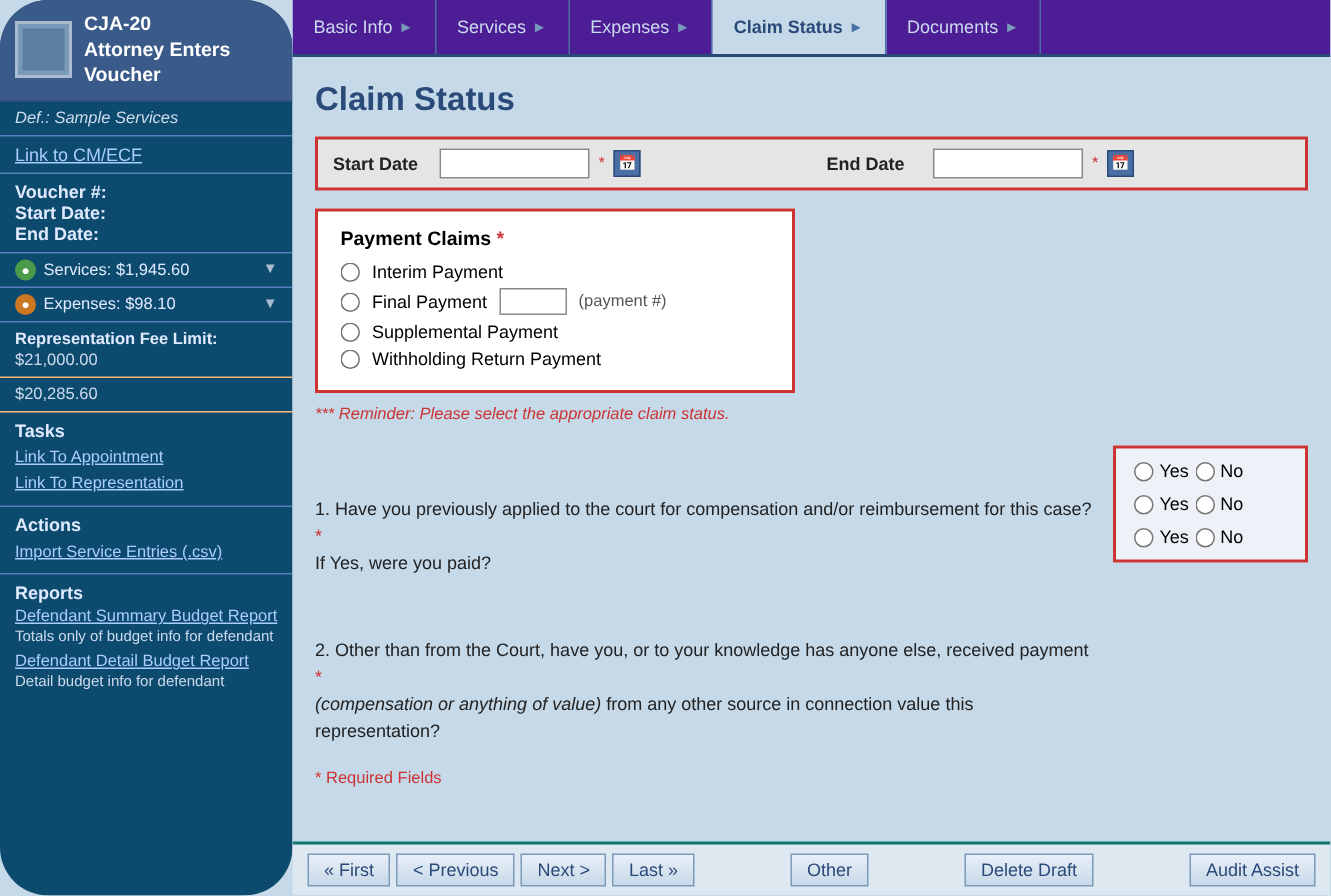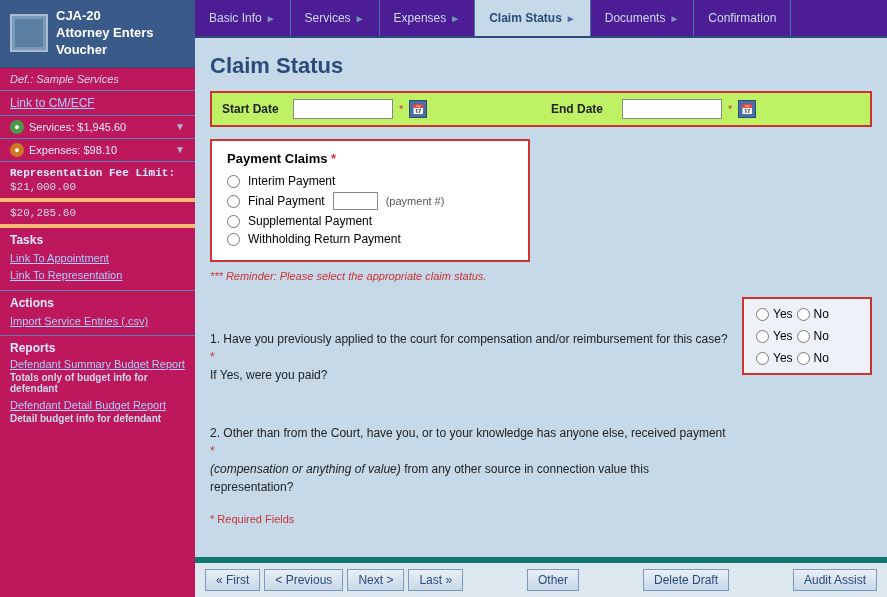--- a/index.html
+++ b/index.html
@@ -2,62 +2,62 @@
 <html><head>
   <meta charset="utf-8">
   <style>
     * { box-sizing: border-box; margin: 0; padding: 0; }
     body { font-family: Arial, sans-serif; font-size: 12px; background: #c5d9e8; width: 887px; height: 597px; overflow: hidden; }
 
     
     .app-container { display: flex; width: 887px; height: 597px; }
 
     
-    .sidebar { width: 195px; min-width: 195px; background: #be185d; color: white; display: flex; flex-direction: column; height: 597px; overflow-y: auto; }
+    .sidebar { width: 195px; min-width: 195px; background: #0c4a6e; color: white; display: flex; flex-direction: column; height: 597px; overflow-y: auto; border-radius: 32px; }
     .sidebar-header { background: #3a5a8a; padding: 8px 10px; display: flex; align-items: center; gap: 8px; border-bottom: 1px solid #2a4a7a; }
     .sidebar-logo { width: 38px; height: 38px; background: #7a9aba; border: 2px solid #aabbd0; display: flex; align-items: center; justify-content: center; }
     .sidebar-logo-inner { width: 28px; height: 28px; background: #5a7fa0; }
     .sidebar-title { font-size: 13px; font-weight: bold; color: white; line-height: 1.3; }
     .sidebar-defendant { font-size: 11px; color: #ccdaee; font-style: italic; padding: 5px 10px; border-bottom: 1px solid #5a7fc0; }
     .sidebar-link { color: #aaccff; text-decoration: underline; cursor: pointer; font-size: 12px; padding: 5px 10px; display: block; border-bottom: 1px solid #5a7fc0; }
     .sidebar-info { padding: 5px 10px; border-bottom: 1px solid #5a7fc0; }
     .sidebar-info-label { font-weight: bold; font-size: 12px; color: #e0eaff; }
     .sidebar-money { padding: 4px 10px; display: flex; align-items: center; gap: 5px; border-bottom: 1px solid #5a7fc0; }
     .money-icon { width: 14px; height: 14px; border-radius: 50%; display: flex; align-items: center; justify-content: center; font-size: 9px; font-weight: bold; }
     .money-icon.green { background: #4a9a4a; color: white; }
     .money-icon.orange { background: #cc7722; color: white; }
     .money-label { flex: 1; color: #e0eaff; font-size: 11px; }
     .money-arrow { color: #aabbd0; font-size: 10px; }
-    .sidebar-rep { padding: 5px 10px; border-bottom: 4px solid #fdba74; font-family: Liberation Mono, monospace; }
+    .sidebar-rep { padding: 5px 10px; border-bottom: 1px solid #fdba74; }
     .sidebar-rep-title { font-weight: bold; color: #e0eaff; font-size: 11px; margin-bottom: 2px; }
     .sidebar-rep-val { color: #ccdaee; font-size: 11px; }
     .sidebar-tasks { padding: 5px 10px; border-bottom: 1px solid #5a7fc0; }
     .sidebar-section-title { font-weight: bold; color: #e0eaff; font-size: 12px; margin-bottom: 3px; }
     .sidebar-task-link { color: #aaccff; text-decoration: underline; cursor: pointer; font-size: 11px; display: block; line-height: 1.6; }
     .sidebar-actions { padding: 5px 10px; border-bottom: 1px solid #5a7fc0; }
     .sidebar-reports { padding: 5px 10px; }
     .report-link { color: #aaccff; text-decoration: underline; cursor: pointer; font-size: 11px; display: block; margin-bottom: 2px; }
-    .report-desc { color: #ccdaee; font-size: 10px; margin-bottom: 5px; font-weight: bold; }
+    .report-desc { color: #ccdaee; font-size: 10px; margin-bottom: 5px; }
 
     
     .main-content { flex: 1; display: flex; flex-direction: column; background: #c5d9e8; overflow: hidden; }
 
     
     .nav-tabs { display: flex; background: #4c1d95; height: 38px; align-items: stretch; border-bottom: 2px solid #2a4a7a; }
     .nav-tab { display: flex; align-items: center; padding: 0 14px; color: #ccdaee; font-size: 12px; cursor: pointer; border-right: 1px solid #4a6fa5; gap: 4px; white-space: nowrap; }
     .nav-tab.active { background: #c5d9e8; color: #2a4a7a; font-weight: bold; }
     .nav-tab-arrow { color: #7a9aba; font-size: 10px; }
     .nav-tab.active .nav-tab-arrow { color: #4a6fa5; }
 
     
     .page-area { flex: 1; padding: 15px; overflow-y: auto; }
     .page-title { font-size: 22px; font-weight: bold; color: #2a4a7a; margin-bottom: 12px; }
 
     
-    .date-row { display: flex; align-items: center; background: #bef264; border: 2px solid #cc3333; padding: 6px 10px; margin-bottom: 12px; gap: 20px; }
+    .date-row { display: flex; align-items: center; background: #e5e5e5; border: 2px solid #cc3333; padding: 6px 10px; margin-bottom: 12px; gap: 20px; }
     .date-field { display: flex; align-items: center; gap: 6px; flex: 1; }
     .date-label { font-weight: bold; font-size: 12px; color: #222; min-width: 65px; }
     .date-input { border: 1px solid #888; background: white; width: 100px; height: 20px; padding: 2px 4px; font-size: 12px; }
     .date-required { color: #cc3333; font-size: 11px; }
     .cal-icon { width: 18px; height: 18px; background: #4a6fa5; border: 1px solid #2a4a7a; display: inline-flex; align-items: center; justify-content: center; cursor: pointer; }
     .cal-icon-inner { font-size: 10px; color: white; }
 
     
     .payment-box { border: 2px solid #cc3333; background: white; padding: 10px 15px; margin-bottom: 8px; display: inline-block; min-width: 320px; }
     .payment-title { font-weight: bold; font-size: 13px; margin-bottom: 8px; }
@@ -75,21 +75,21 @@
     .question-text { flex: 1; font-size: 12px; color: #222; line-height: 1.5; margin-top: 28px; }
     .question-text em { font-style: italic; }
     .answer-box { border: 2px solid #cc3333; background: #eef2f8; padding: 8px 12px; display: flex; flex-direction: column; gap: 8px; min-width: 130px; }
     .answer-row { display: flex; align-items: center; gap: 4px; font-size: 12px; }
     .answer-row input[type="radio"] { margin: 0; }
 
     
     .required-note { color: #cc3333; font-size: 11px; margin-top: 5px; }
 
     
-    .bottom-toolbar { background: #dde8f0; border-top: 6px solid #0f766e; padding: 6px 10px; display: flex; gap: 4px; }
+    .bottom-toolbar { background: #dde8f0; border-top: 2px solid #0f766e; padding: 6px 10px; display: flex; gap: 4px; }
     .toolbar-btn { border: 1px solid #7a9aba; background: linear-gradient(to bottom, #e8f0f8, #c8d8e8); padding: 3px 10px; font-size: 12px; cursor: pointer; color: #2a4a7a; white-space: nowrap; }
     .toolbar-spacer { flex: 1; }
   </style>
 </head>
 <body>
 
 <div class="app-container">
 
   <div class="sidebar">
     <div class="sidebar-header">
@@ -100,20 +100,25 @@
         <div>CJA-20</div>
         <div>Attorney Enters</div>
         <div>Voucher</div>
       </div>
     </div>
 
     <div class="sidebar-defendant">Def.: Sample Services</div>
 
     <a class="sidebar-link">Link to CM/ECF</a>
 
+    <div class="sidebar-info">
+      <div class="sidebar-info-label">Voucher #:</div>
+      <div class="sidebar-info-label">Start Date:</div>
+      <div class="sidebar-info-label">End Date:</div>
+    </div>
 
     <div class="sidebar-money">
       <div class="money-icon green">●</div>
       <span class="money-label">Services: $1,945.60</span>
       <span class="money-arrow">▼</span>
     </div>
 
     <div class="sidebar-money">
       <div class="money-icon orange">●</div>
       <span class="money-label">Expenses: $98.10</span>
@@ -164,23 +169,20 @@
         <span>Expenses</span>
         <span class="nav-tab-arrow">►</span>
       </div>
       <div class="nav-tab active">
         <span>Claim Status</span>
         <span class="nav-tab-arrow">►</span>
       </div>
       <div class="nav-tab">
         <span>Documents</span>
         <span class="nav-tab-arrow">►</span>
-      </div>
-      <div class="nav-tab">
-        <span>Confirmation</span>
       </div>
     </div>
 
     <div class="page-area">
       <div class="page-title">Claim Status</div>
 
       
       <div class="date-row">
         <div class="date-field">
           <span class="date-label">Start Date</span>

